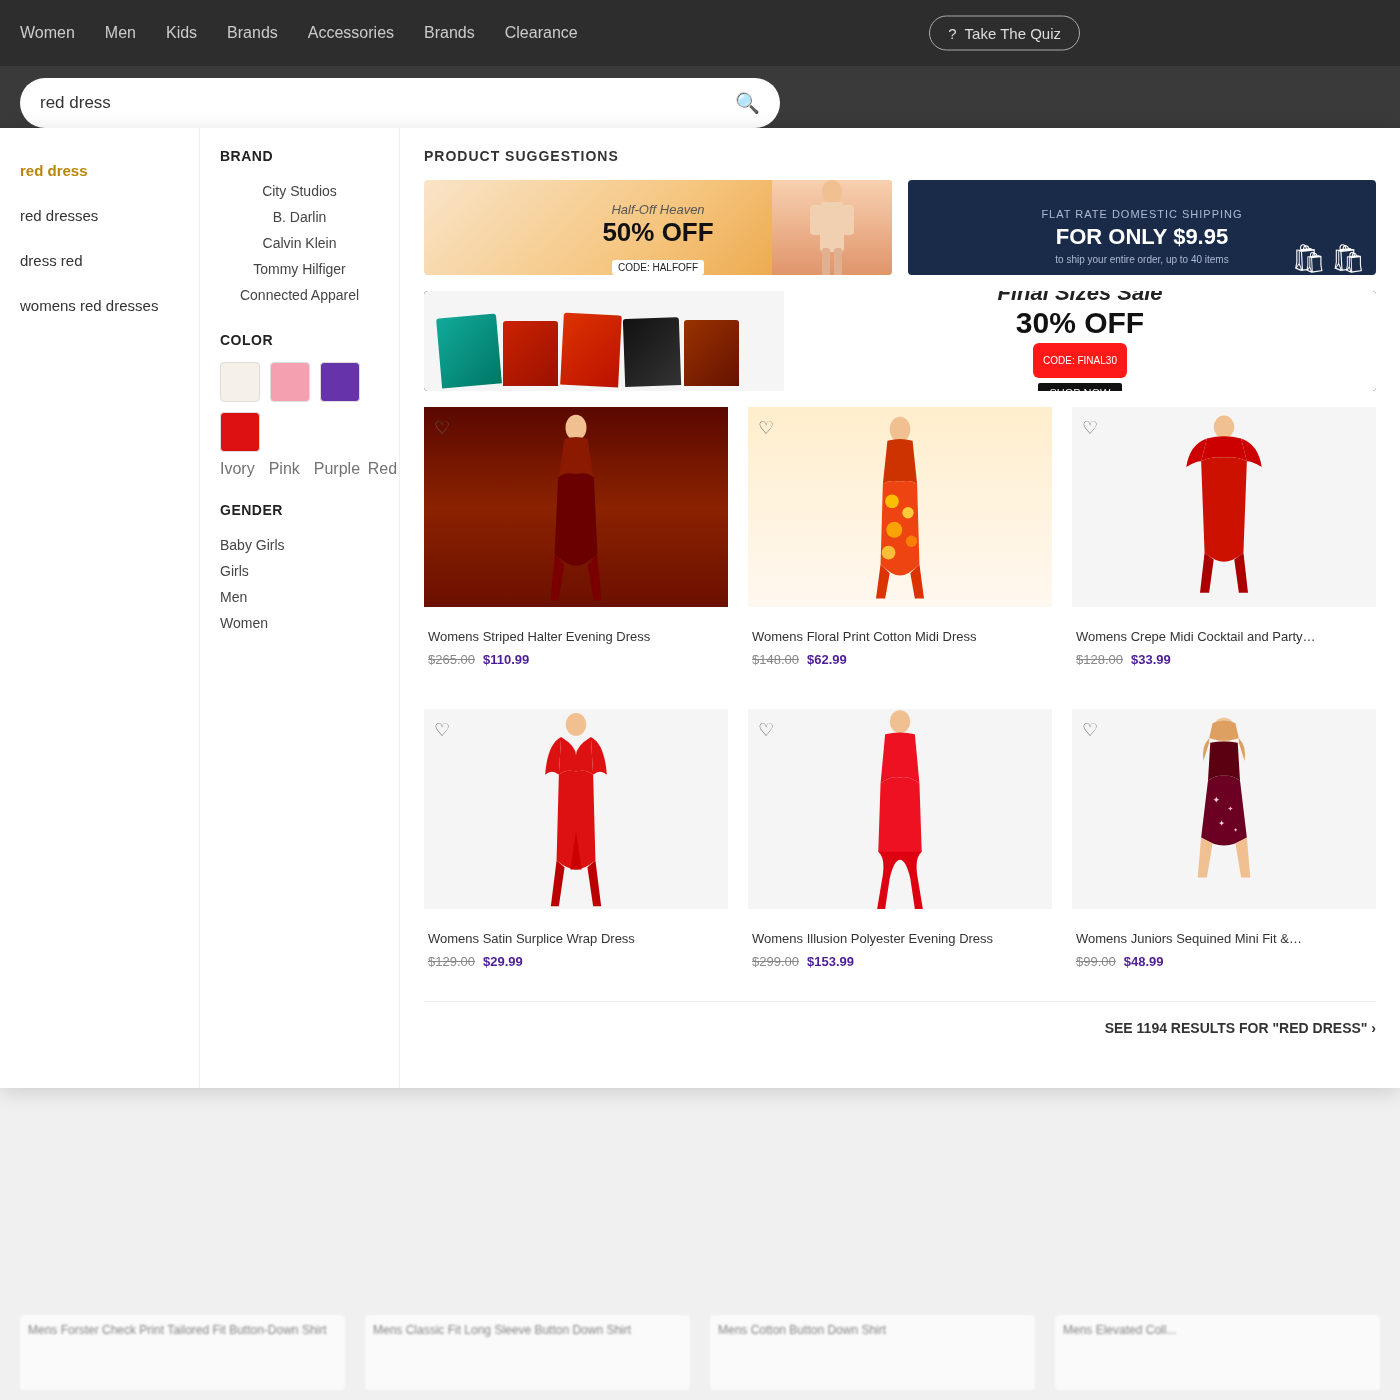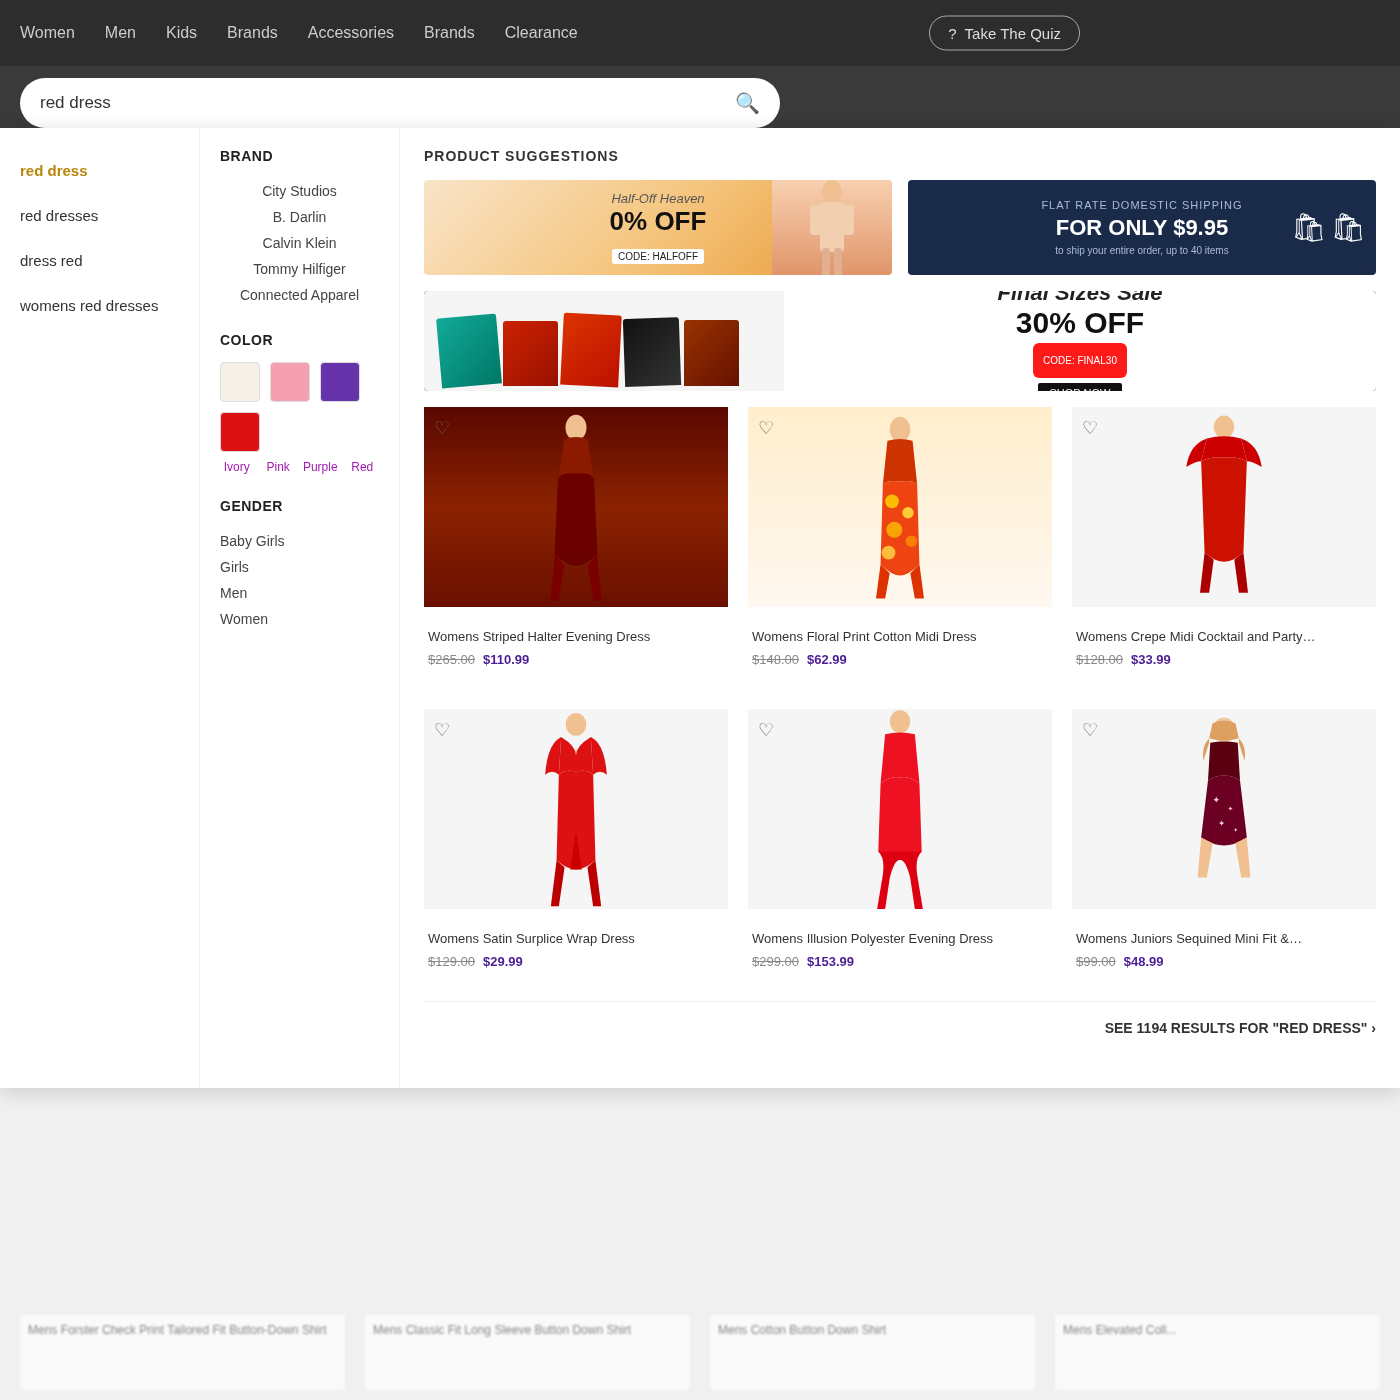--- a/index.html
+++ b/index.html
@@ -128,23 +128,23 @@
     }
     .color-swatch {
       width: 40px;
       height: 40px;
       border-radius: 4px;
       cursor: pointer;
       border: 1px solid #ddd;
     }
     .color-labels {
       display: flex;
-      gap: 8px;
-      font-size: 12px;
-      color: #a21caf;
+      gap: 14px;
+      font-size: 16px;
+      color: #737373;
       margin-top: 4px;
     }
     .color-label { width: 40px; text-align: center; }
 
     .gender-section { margin-top: 24px; }
     .gender-item {
       font-size: 14px;
       color: #444;
       padding: 5px 0;
       cursor: pointer;
@@ -169,21 +169,21 @@
       display: flex;
       gap: 16px;
       margin-bottom: 16px;
     }
     .banner {
       flex: 1;
       height: 95px;
       border-radius: 4px;
       overflow: hidden;
       display: flex;
-      align-items: center;
+      align-items: flex-end;
       justify-content: center;
       position: relative;
     }
     .banner-half-off {
       background: linear-gradient(135deg, #f9e4c8 0%, #f5c57e 50%, #e89830 100%);
     }
     .banner-half-off-text {
       text-align: center;
       color: #222;
     }
@@ -395,21 +395,21 @@
   </div>
 
   <div class="products-column">
     <div class="products-title">PRODUCT SUGGESTIONS</div>
 
     <div class="banner-row">
 
       <div class="banner banner-half-off">
         <div class="banner-half-off-text">
           <div class="heaven" style="font-style:italic;font-size:13px;color:#555;">Half-Off Heaven</div>
-          <div style="font-size:26px;font-weight:900;color:#111;">0% OFF</div>
+          <div style="font-size:26px;font-weight:900;color:#111;">50% OFF</div>
           <div style="font-size:10px;background:white;display:inline-block;padding:2px 6px;border-radius:3px;margin-top:12px;">CODE: HALFOFF</div>
         </div>
         <div style="position:absolute;right:0;top:0;bottom:0;width:120px;background:linear-gradient(to bottom,#f8d0b0,#e0956a);border-radius:0 4px 4px 0;overflow:hidden;">
           <svg viewBox="0 0 60 100" width="120" height="100" xmlns="http://www.w3.org/2000/svg">
             <ellipse cx="30" cy="12" rx="10" ry="12" fill="#f0c090"></ellipse>
             <rect x="18" y="22" width="24" height="50" rx="4" fill="#f0d0b0"></rect>
             <rect x="8" y="25" width="12" height="30" rx="4" fill="#f0d0b0"></rect>
             <rect x="40" y="25" width="12" height="30" rx="4" fill="#f0d0b0"></rect>
             <rect x="20" y="68" width="8" height="32" rx="3" fill="#e0b090"></rect>
             <rect x="32" y="68" width="8" height="32" rx="3" fill="#e0b090"></rect>

